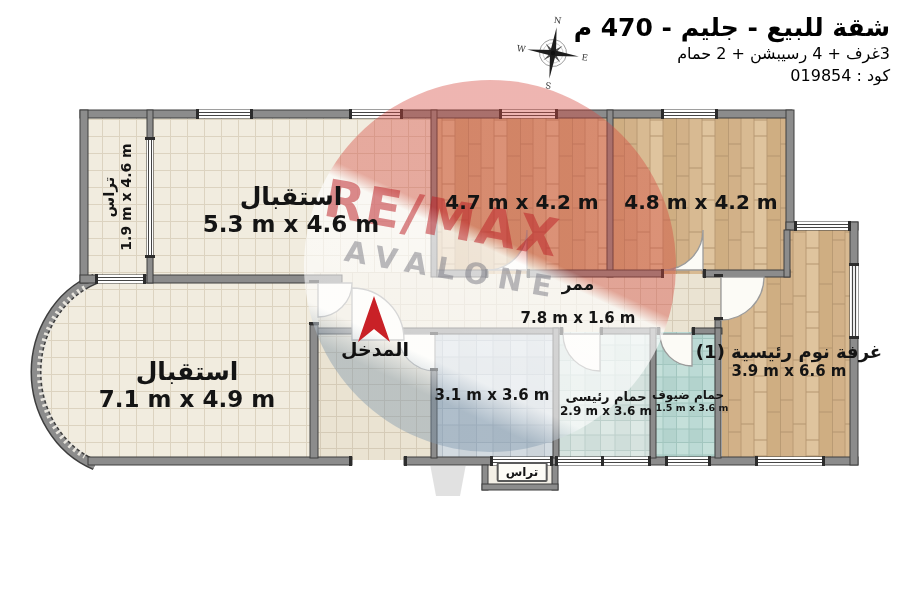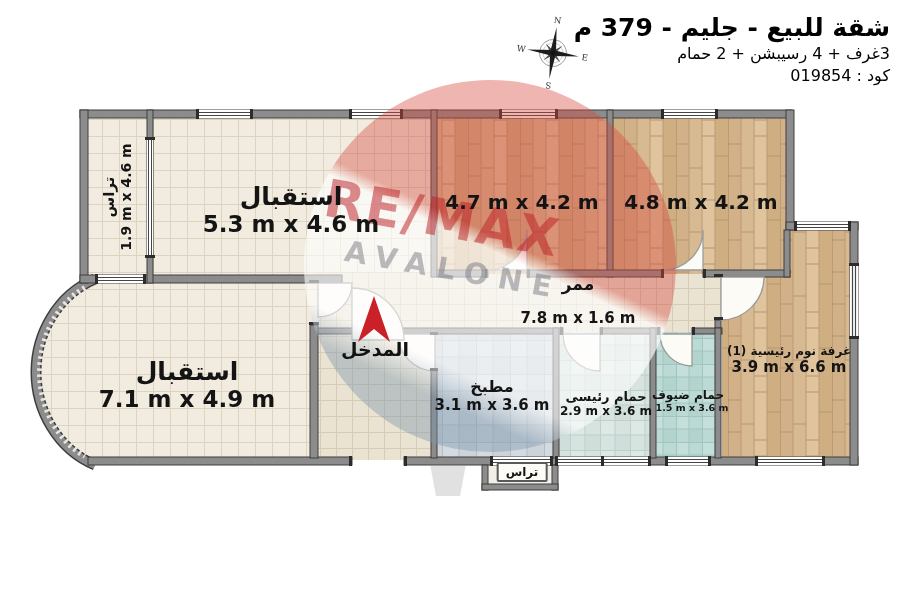--- a/index.html
+++ b/index.html
@@ -22,21 +22,21 @@
   .wm-avalone{position:absolute;left:348px;top:234px;z-index:6;font-weight:bold;font-size:29px;
     letter-spacing:10px;color:rgba(120,120,130,.50);transform:rotate(10deg);transform-origin:left top;white-space:nowrap;}
   
   .rlabel{position:absolute;transform:translate(-50%,-50%);text-align:center;color:#141414;z-index:20;white-space:nowrap;}
   .rlabel .rname{display:block;font-weight:bold;direction:rtl;}
   .rlabel .rdims{display:block;font-weight:bold;direction:ltr;}
   .lbl-rec-top .rname{font-size:25px;}        .lbl-rec-top .rdims{font-size:23px;}
   .lbl-rec-bottom .rname{font-size:25px;}     .lbl-rec-bottom .rdims{font-size:23px;text-align:center;}
   .lbl-bed .rname{font-size:19px;}            .lbl-bed .rdims{font-size:20px;margin-top:32px;}
   .lbl-corridor .rname{font-size:17px;}       .lbl-corridor .rdims{font-size:15px;margin-top:15px;}
-  .lbl-master .rname{font-size:12px;}         .lbl-master .rdims{font-size:15px;}
+  .lbl-master .rname{font-size:18px;}         .lbl-master .rdims{font-size:15px;}
   .lbl-kitchen .rname{font-size:16px;}        .lbl-kitchen .rdims{font-size:15px;}
   .lbl-bath-main .rname{font-size:13px;}      .lbl-bath-main .rdims{font-size:12px;}
   .lbl-bath-guest .rname{font-size:12px;}   .lbl-bath-guest .rdims{font-size:9.5px;margin-left:8px;}
   .lbl-terrace-left{transform:translate(-50%,-50%) rotate(-90deg);}
   .lbl-terrace-left .rname{font-size:15px;}   .lbl-terrace-left .rdims{font-size:14px;}
   .lbl-entrance{position:absolute;transform:translate(-50%,-50%);font-weight:bold;font-size:19px;
     direction:rtl;color:#111;z-index:20;white-space:nowrap;}
   .entry-arrow{position:absolute;left:357px;top:296px;width:34px;height:46px;background:#c92127;z-index:19;
     clip-path:polygon(50% 0,97% 100%,50% 72%,3% 100%);}
   .terr-box{position:absolute;left:522px;top:472px;transform:translate(-50%,-50%);z-index:20;
@@ -267,21 +267,21 @@
       <text x="-32" y="3" text-anchor="middle" font-size="8.5" fill="#333" font-family="DejaVu Serif, serif">W</text>
     </g>
   </svg>
 
   <div class="balloon"></div>
   <div class="basket"></div>
   <div class="wm-remax">RE/MAX</div>
   <div class="wm-avalone">AVALONE</div>
 
   <div class="header">
-    <div class="title">شقة للبيع - جليم - 379 م</div>
+    <div class="title">شقة للبيع - جليم - 470 م</div>
     <div class="subtitle">3غرف + 4 رسيبشن + 2 حمام</div>
     <div class="code">كود : 019854</div>
   </div>
 
   <div class="rlabel lbl-terrace-left" style="left:117px;top:197px;">
     <span class="rname">تراس</span>
     <span class="rdims">1.9 m x 4.6 m</span>
   </div>
   <div class="rlabel lbl-rec-top" style="left:291px;top:209px;">
     <span class="rname">استقبال</span>
@@ -299,21 +299,20 @@
   </div>
   <div class="rlabel lbl-master" style="left:789px;top:360px;">
     <span class="rname">غرفة نوم رئيسية (1)</span>
     <span class="rdims">3.9 m x 6.6 m</span>
   </div>
   <div class="rlabel lbl-rec-bottom" style="left:187px;top:384px;">
     <span class="rname">استقبال</span>
     <span class="rdims">7.1 m x 4.9 m</span>
   </div>
   <div class="rlabel lbl-kitchen" style="left:492px;top:395px;">
-    <span class="rname">مطبخ</span>
     <span class="rdims">3.1 m x 3.6 m</span>
   </div>
   <div class="rlabel lbl-bath-main" style="left:606px;top:403px;">
     <span class="rname">حمام رئيسى</span>
     <span class="rdims">2.9 m x 3.6 m</span>
   </div>
   <div class="rlabel lbl-bath-guest" style="left:688px;top:400px;">
     <span class="rname">حمام ضيوف</span>
     <span class="rdims">1.5 m x 3.6 m</span>
   </div>

